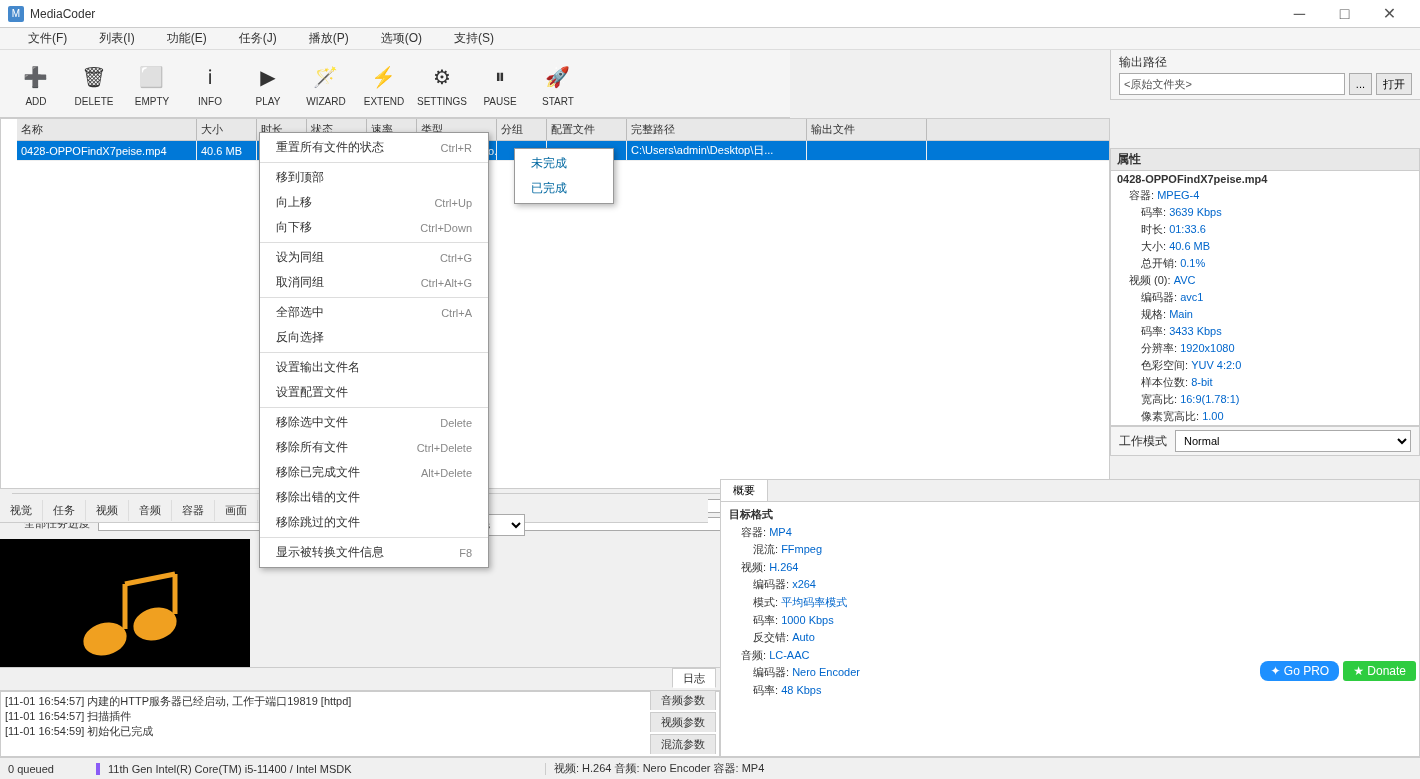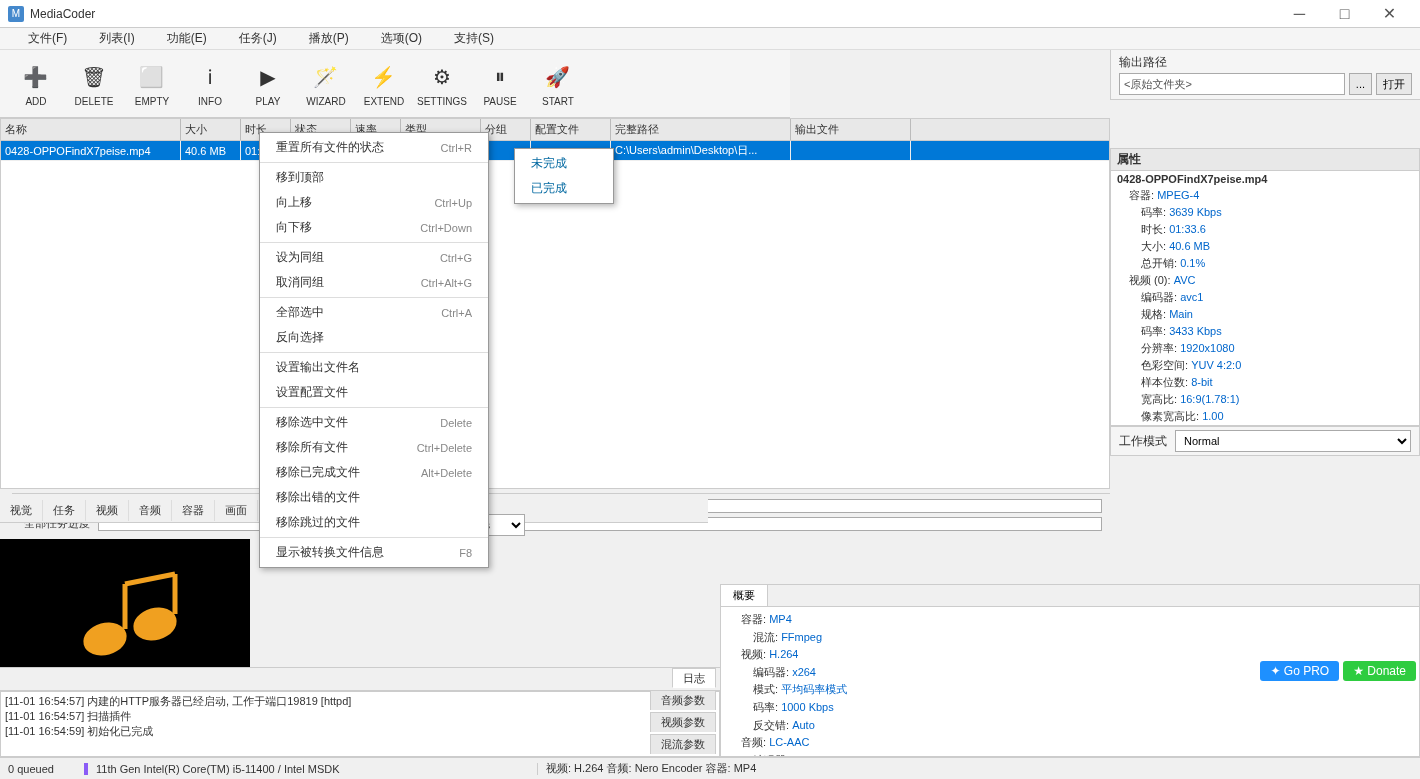--- a/index.html
+++ b/index.html
@@ -24,21 +24,21 @@
 
     
     #output-path-area { position: absolute; top: 50px; right: 0; width: 310px; background: #f5f5f5; padding: 4px 8px; border-left: 1px solid #ccc; border-bottom: 1px solid #ccc; display: flex; flex-direction: column; gap: 2px; }
     #output-path-label { font-size: 12px; color: #333; }
     #output-path-row { display: flex; align-items: center; gap: 4px; }
     #output-path-input { flex: 1; height: 22px; border: 1px solid #aaa; background: white; padding: 2px 4px; font-size: 11px; color: #555; }
     #output-path-browse { height: 22px; padding: 0 6px; border: 1px solid #aaa; background: #e8e8e8; cursor: pointer; font-size: 11px; }
     #output-path-open { height: 22px; padding: 0 6px; border: 1px solid #aaa; background: #e8e8e8; cursor: pointer; font-size: 11px; }
 
     
-    #filelist-area { position: absolute; top: 118px; left: 0; right: 310px; bottom: 260px; background: white; border: 1px solid #ccc; overflow: hidden; }
+    #filelist-area { position: absolute; top: 118px; left: 0; right: 310px; bottom: 260px; background: white; border: 1px solid #ccc; overflow: hidden; padding-left: 16px; }
     #filelist-header { display: flex; background: #e8e8e8; border-bottom: 1px solid #ccc; height: 22px; align-items: center; }
     .col-header { height: 100%; border-right: 1px solid #bbb; display: flex; align-items: center; padding: 0 4px; font-size: 11px; color: #333; cursor: pointer; white-space: nowrap; overflow: hidden; }
     #filelist-body { overflow: auto; }
     .file-row { display: flex; align-items: center; height: 20px; border-bottom: 1px solid #eee; }
     .file-row.selected { background: #0078d7; color: white; }
     .file-cell { height: 100%; border-right: 1px solid #eee; display: flex; align-items: center; padding: 0 4px; font-size: 11px; white-space: nowrap; overflow: hidden; }
 
     
     #properties-panel { position: absolute; top: 118px; right: 0; width: 310px; bottom: 260px; background: white; border: 1px solid #ccc; overflow: auto; }
     #properties-title { background: #e8e8e8; border-bottom: 1px solid #ccc; padding: 2px 6px; font-size: 12px; font-weight: bold; color: #333; }
@@ -95,27 +95,27 @@
     .ctx-item.has-sub::after { content: '▶'; font-size: 10px; color: #666; }
     .ctx-separator { height: 1px; background: #ddd; margin: 2px 0; }
     .ctx-shortcut { color: #888; font-size: 11px; margin-left: 16px; }
 
     
     #submenu { position: absolute; background: white; border: 1px solid #999; box-shadow: 2px 2px 6px rgba(0,0,0,0.3); z-index: 1001; min-width: 100px; padding: 2px 0; }
     .sub-item { padding: 4px 16px; font-size: 12px; color: #0369a1; cursor: pointer; }
 
     
     #statusbar { position: absolute; bottom: 0; left: 0; right: 0; height: 22px; background: #f0f0f0; border-top: 1px solid #ccc; display: flex; align-items: center; font-size: 11px; color: #333; }
-    #statusbar-left { padding: 0 8px; width: 88px; border-right: 4px solid #8b5cf6; }
+    #statusbar-left { padding: 0 8px; width: 100px; border-right: 4px solid #8b5cf6; }
     #statusbar-mid1 { padding: 0 8px; flex: 1; border-right: 1px solid #ccc; }
     #statusbar-mid2 { padding: 0 8px; flex: 2; }
 
     
     #action-buttons { position: absolute; display: flex; gap: 4px; align-items: center; }
-    .go-pro-btn { background: #1e90ff; color: white; border: none; padding: 3px 10px; cursor: pointer; font-size: 12px; border-radius: 3px; }
+    .go-pro-btn { background: #1e90ff; color: white; border: none; padding: 3px 10px; cursor: pointer; font-size: 12px; border-radius: 8px; }
     .donate-btn { background: #2ecc40; color: white; border: none; padding: 3px 10px; cursor: pointer; font-size: 12px; border-radius: 3px; }
   </style>
 </head>
 <body>
 
 <div id="titlebar" style="position: absolute; top: 0px; left: 0px; right: 0px; z-index: 100;">
   <div id="titlebar-left">
     <div id="titlebar-icon">M</div>
     <span id="titlebar-title">MediaCoder</span>
   </div>
@@ -290,25 +290,26 @@
       <div class="bottom-tab">视频参数</div>
       <div class="bottom-tab">混流参数</div>
     </div>
   <div id="log-area" style="height: 66px;">
       <div class="log-line">[11-01 16:54:57] 内建的HTTP服务器已经启动, 工作于端口19819 [httpd]</div>
       <div class="log-line">[11-01 16:54:57] 扫描插件</div>
       <div class="log-line">[11-01 16:54:59] 初始化已完成</div>
     </div>
 </div>
 
-<div id="overview-area" style="position: absolute; bottom: 22px; right: 0px; width: 700px; height: 173px; background: white; border: 1px solid rgb(204, 204, 204); overflow: auto;">
+<div id="overview-area" style="position: absolute; bottom: 22px; right: 0px; width: 700px; height: 278px; background: white; border: 1px solid rgb(204, 204, 204); overflow: auto;">
   <div id="overview-tabs">
     <div class="overview-tab active">概要</div>
   </div>
   <div id="overview-content">
+      <div class="ov-item ov-indent0"><strong>目标格式</strong></div>
       <div class="ov-item ov-indent1">容器: <span class="ov-val">MP4</span></div>
       <div class="ov-item ov-indent2">混流: <span class="ov-val">FFmpeg</span></div>
       <div class="ov-item ov-indent1">视频: <span class="ov-val">H.264</span></div>
       <div class="ov-item ov-indent2">编码器: <span class="ov-val">x264</span></div>
       <div class="ov-item ov-indent2">模式: <span class="ov-val">平均码率模式</span></div>
       <div class="ov-item ov-indent2">码率: <span class="ov-val">1000 Kbps</span></div>
       <div class="ov-item ov-indent2">反交错: <span class="ov-val">Auto</span></div>
       <div class="ov-item ov-indent1">音频: <span class="ov-val">LC-AAC</span></div>
       <div class="ov-item ov-indent2">编码器: <span class="ov-val">Nero Encoder</span></div>
       <div class="ov-item ov-indent2">码率: <span class="ov-val">48 Kbps</span></div>

